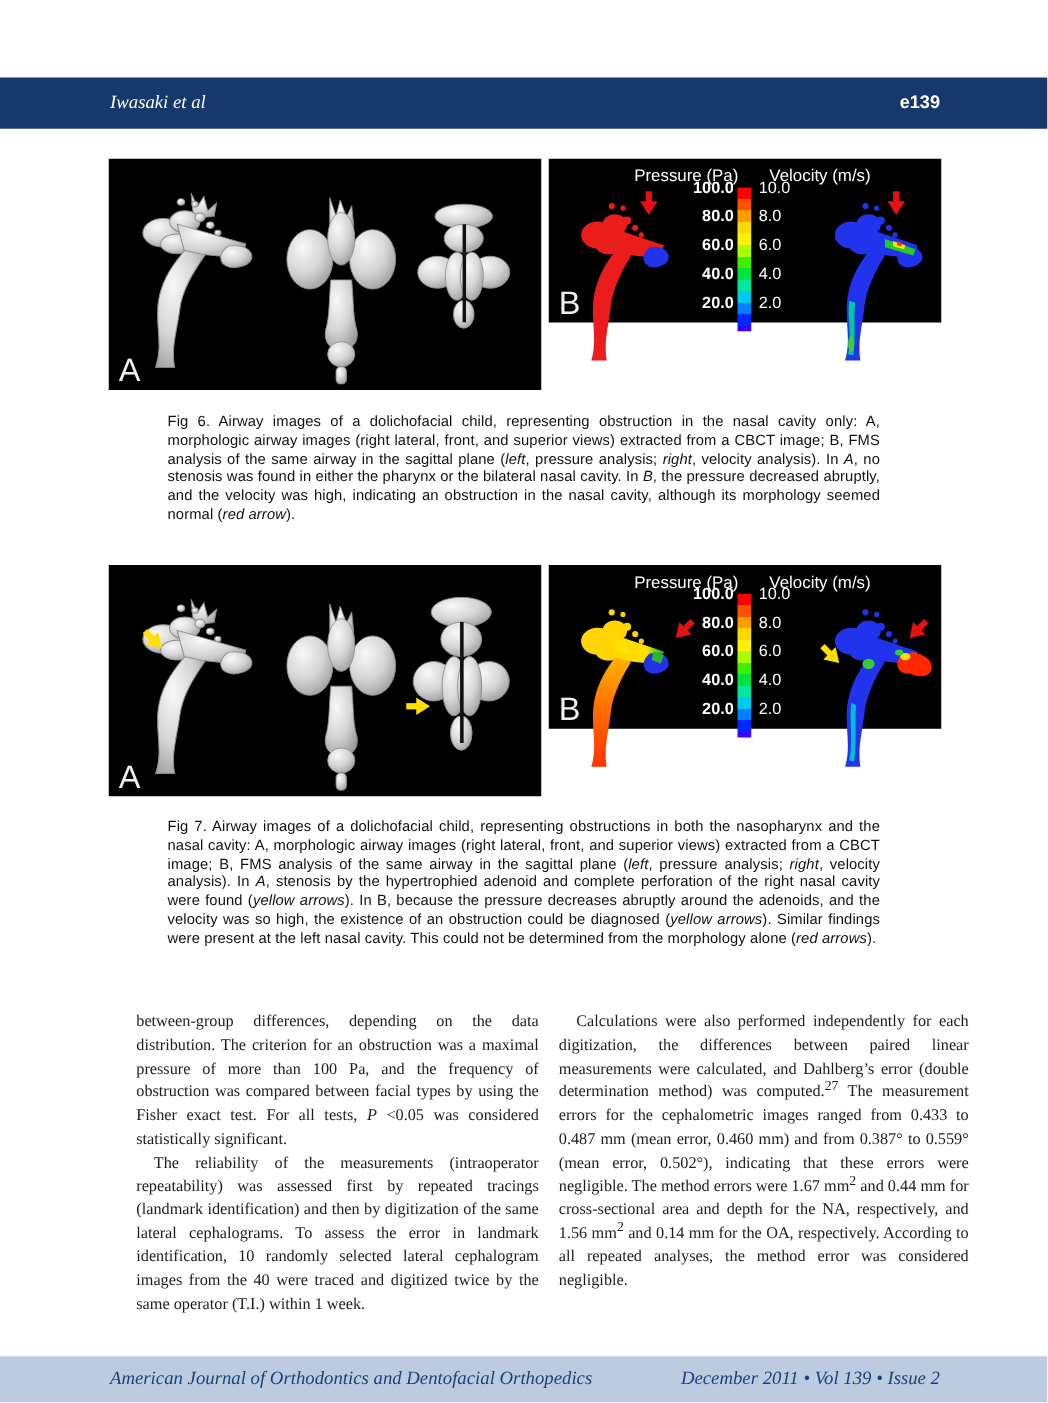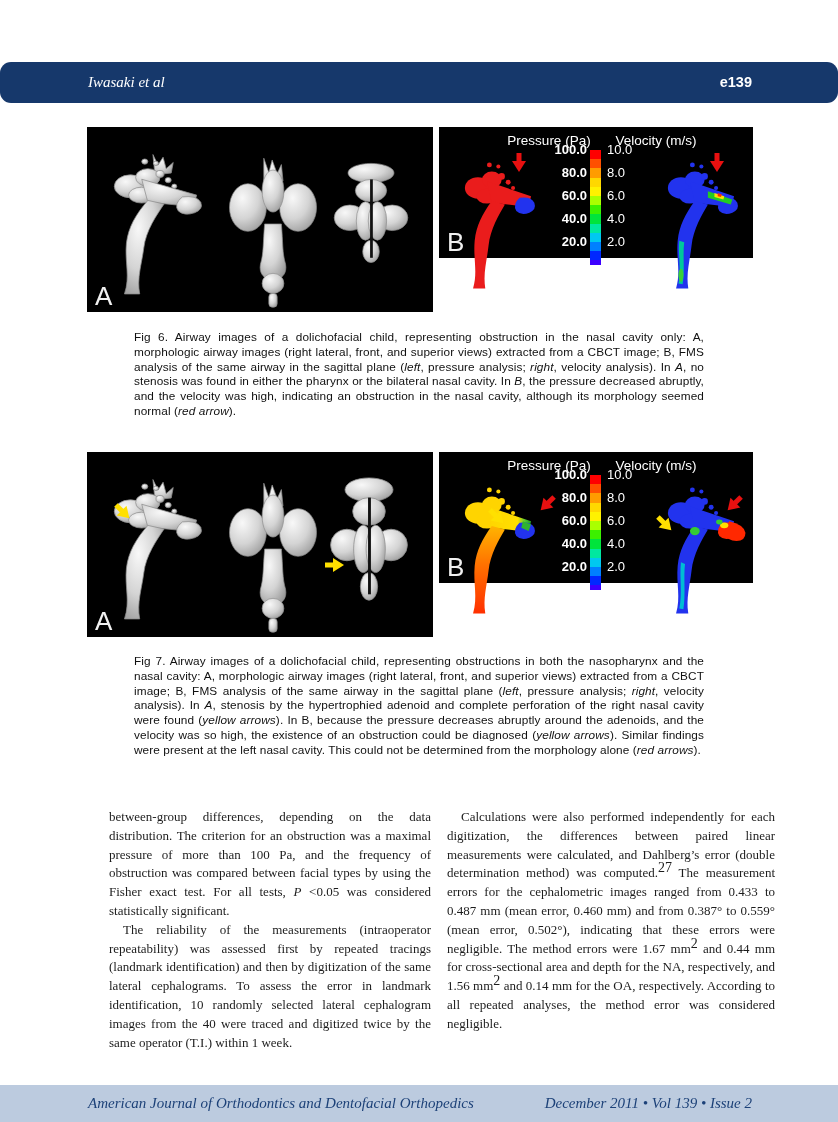--- a/index.html
+++ b/index.html
@@ -9,21 +9,21 @@
     --arrow-red:#e81010;
     --arrow-yellow:#ffe000;
   }
   html,body{margin:0;padding:0;}
   body{background:#ffffff;width:838px;height:1122px;position:relative;overflow:hidden;
        font-family:"Liberation Sans", sans-serif;}
   .abs{position:absolute;}
 
   
   .header-bar{left:0;top:62px;width:838px;height:41px;background:var(--header-navy);
-              display:flex;align-items:center;justify-content:space-between;border-radius:11px;}
+              display:flex;align-items:center;justify-content:space-between;}
   .header-author{margin-left:88px;color:#fff;font:italic 15px/1 "Liberation Serif", serif;}
   .header-page{margin-right:86px;color:#fff;font:bold 14.5px/1 "Liberation Sans", sans-serif;}
 
   .footer-bar{left:0;top:1085px;width:838px;height:37px;background:var(--footer-blue);
               display:flex;align-items:center;justify-content:space-between;}
   .footer-journal{margin-left:88px;color:var(--footer-text-navy);font:italic 15px/1 "Liberation Serif", serif;}
   .footer-issue{margin-right:86px;color:var(--footer-text-navy);font:italic 15px/1 "Liberation Serif", serif;}
 
   
   .panel{position:absolute;background:#000;}
@@ -60,21 +60,21 @@
   .caption b{font-weight:normal;}
   .caption i{font-style:italic;}
 
   
   .col{position:absolute;top:808px;text-align:justify;color:#1c1c1c;
        font:13px/18.8px "Liberation Serif", serif;margin-left:22px;}
   .col-left{left:87px;width:322px;}
   .col-right{left:425px;width:328px;}
   .col p{margin:0;}
   .col p.indent{text-indent:14px;}
-  .col sup{font-size:14px;line-height:0;vertical-align:super;}
+  .col sup{font-size:11px;line-height:0;vertical-align:super;}
   .col i{font-style:italic;}
 
   .gray-part{fill:url(#g3d);stroke:#8f8f8f;stroke-width:0.8;}
   .defs-holder{position:absolute;width:0;height:0;overflow:hidden;}
 </style>
 </head>
 <body>
 
 <svg class="defs-holder" aria-hidden="true">
   <defs>

